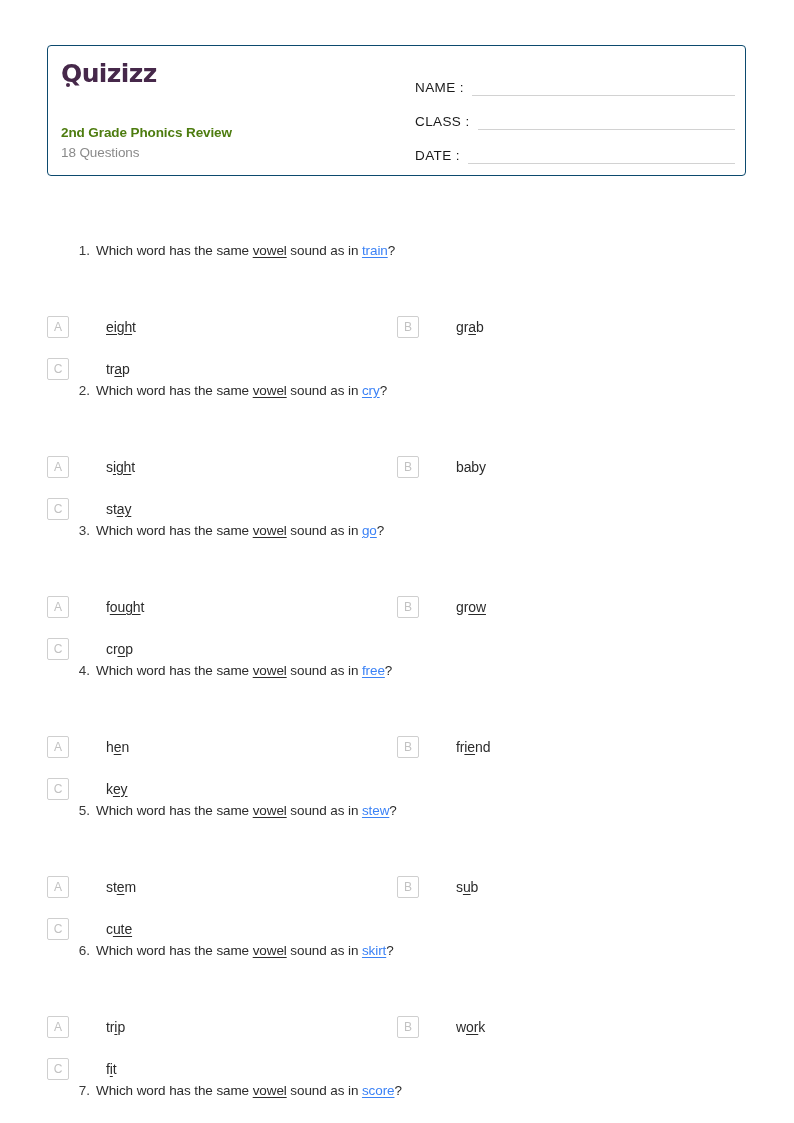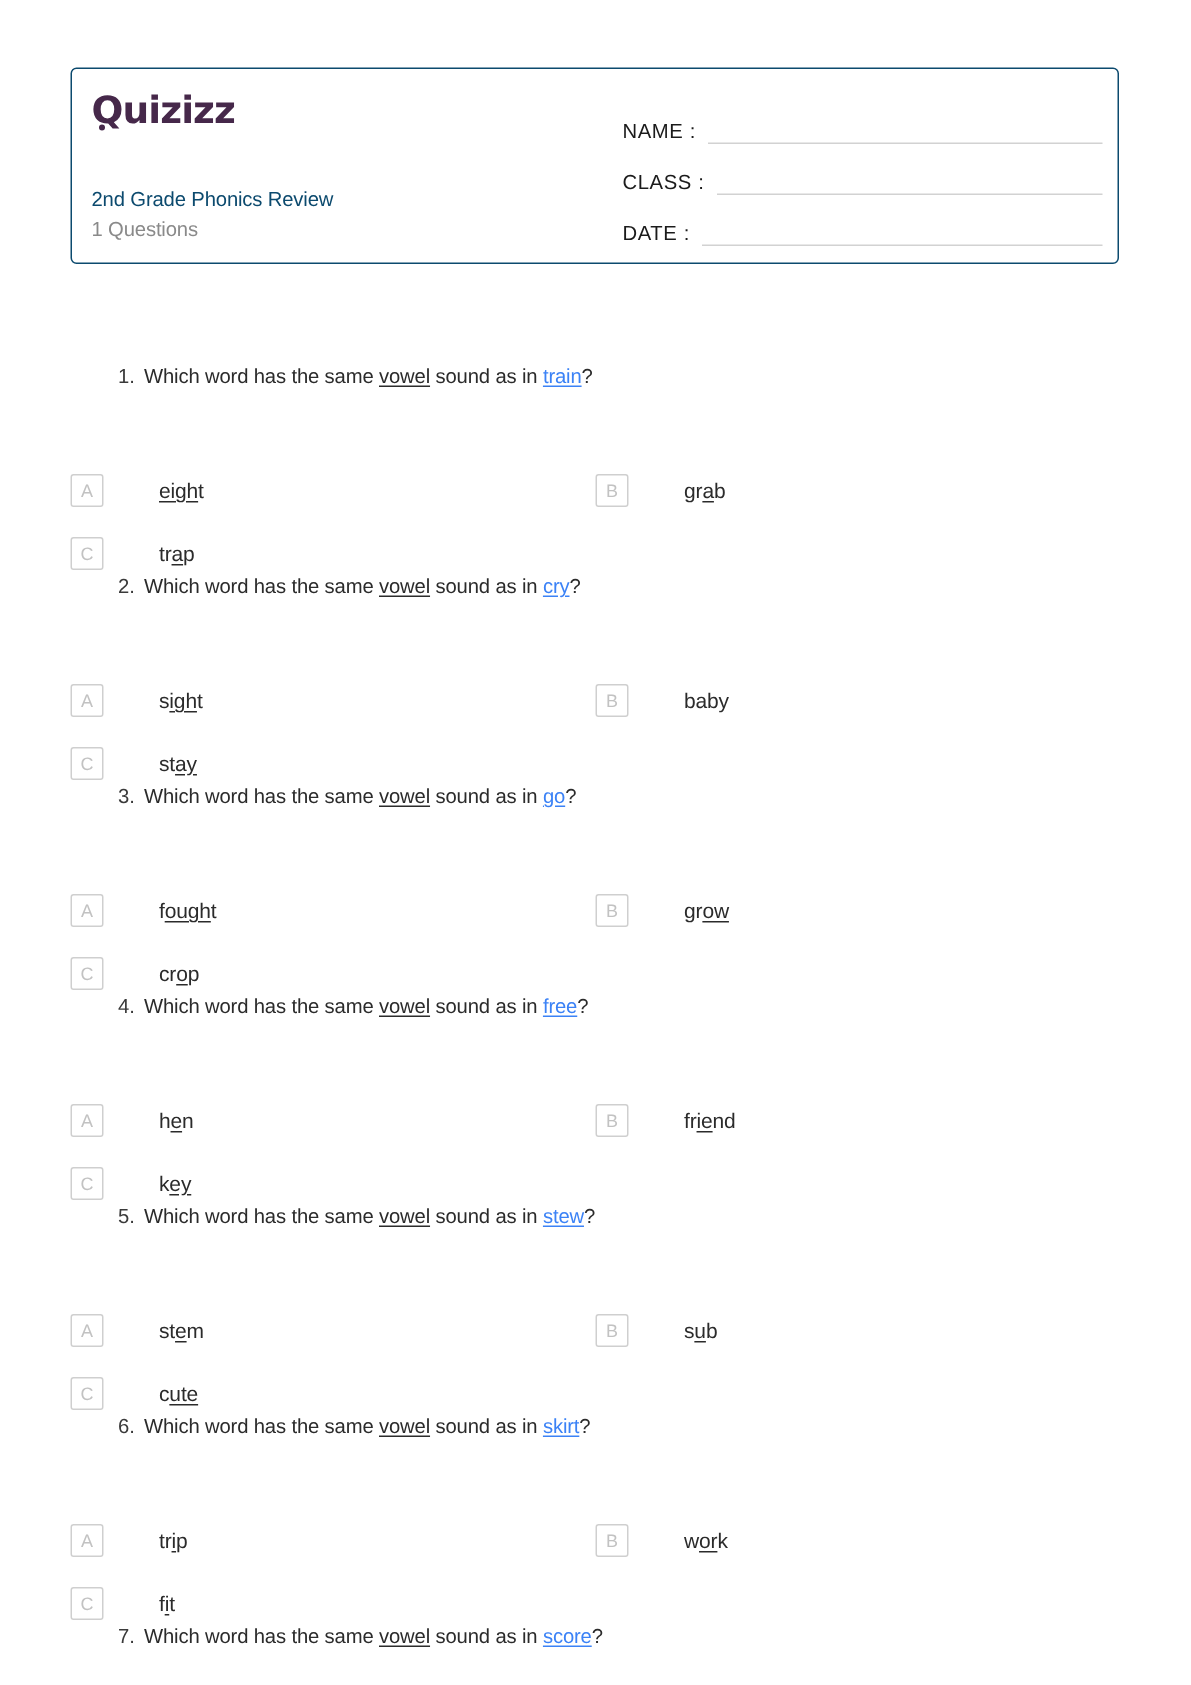--- a/index.html
+++ b/index.html
@@ -58,23 +58,24 @@
     width: 4px;
     height: 4px;
     background: #46284a;
     border-radius: 50%;
   }
   .quiz-title {
     position: absolute;
     left: 0px;
     top: 79px;
     font-size: 13.5px;
-    color: #0c4a6e;
+    color: #4d7c0f;
     letter-spacing: -0.1px;
     white-space: nowrap;
+    font-weight: bold;
   }
   .quiz-subtitle {
     position: absolute;
     left: 0px;
     top: 99px;
     font-size: 13.5px;
     color: #8a8a8a;
     letter-spacing: -0.1px;
     white-space: nowrap;
   }
@@ -180,21 +181,21 @@
 </head>
 <body>
 
 <div class="header-card">
 
   <div class="header-left">
     <div class="logo">
       <span class="q-wrap"><span>Quizizz</span><span class="q-dot"></span></span>
     </div>
     <div class="quiz-title">2nd Grade Phonics Review</div>
-    <div class="quiz-subtitle">1 Questions</div>
+    <div class="quiz-subtitle">18 Questions</div>
   </div>
 
   <div class="header-right">
     <div class="field-row">
       <span class="field-label">NAME :</span>
       <span class="field-line"></span>
     </div>
     <div class="field-row">
       <span class="field-label">CLASS :</span>
       <span class="field-line"></span>

